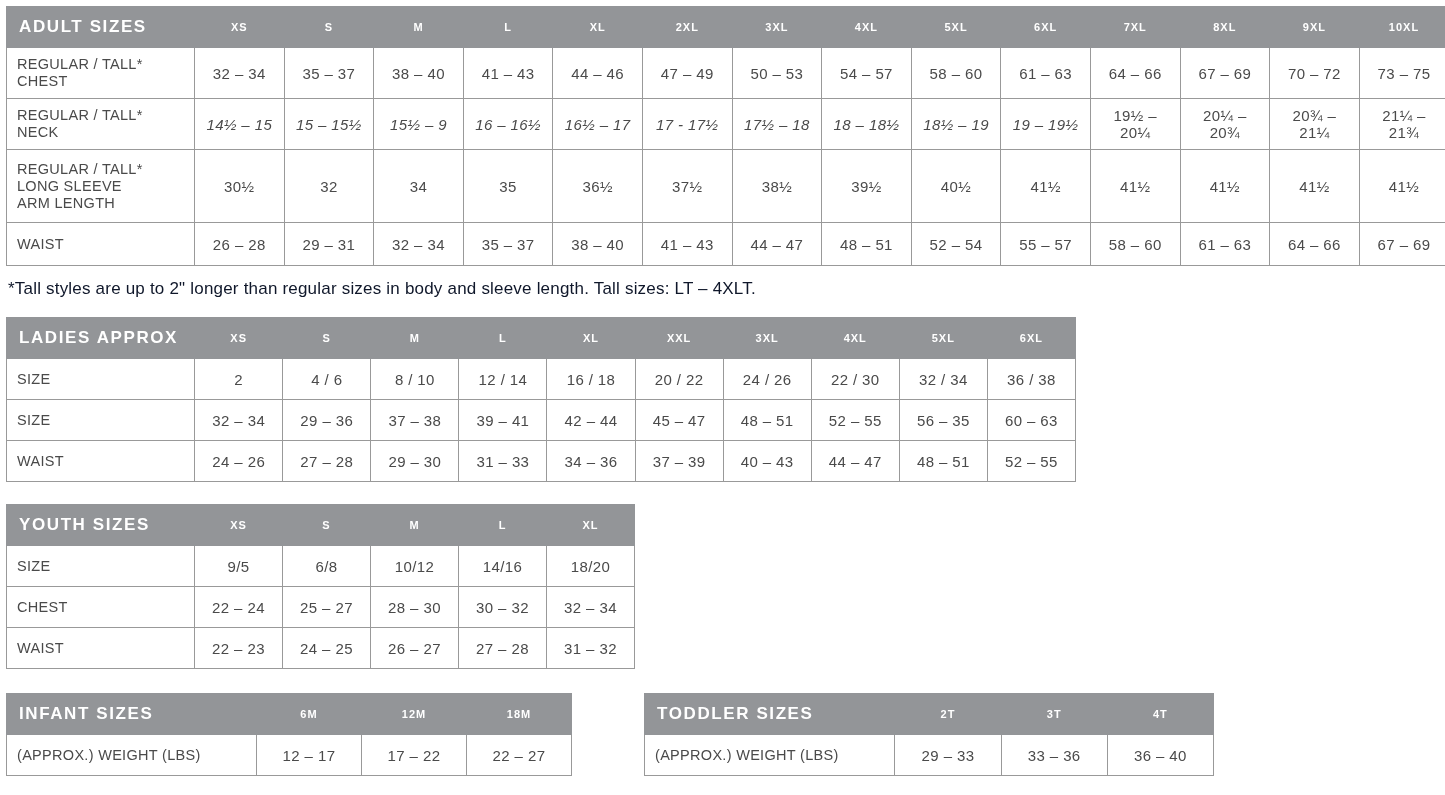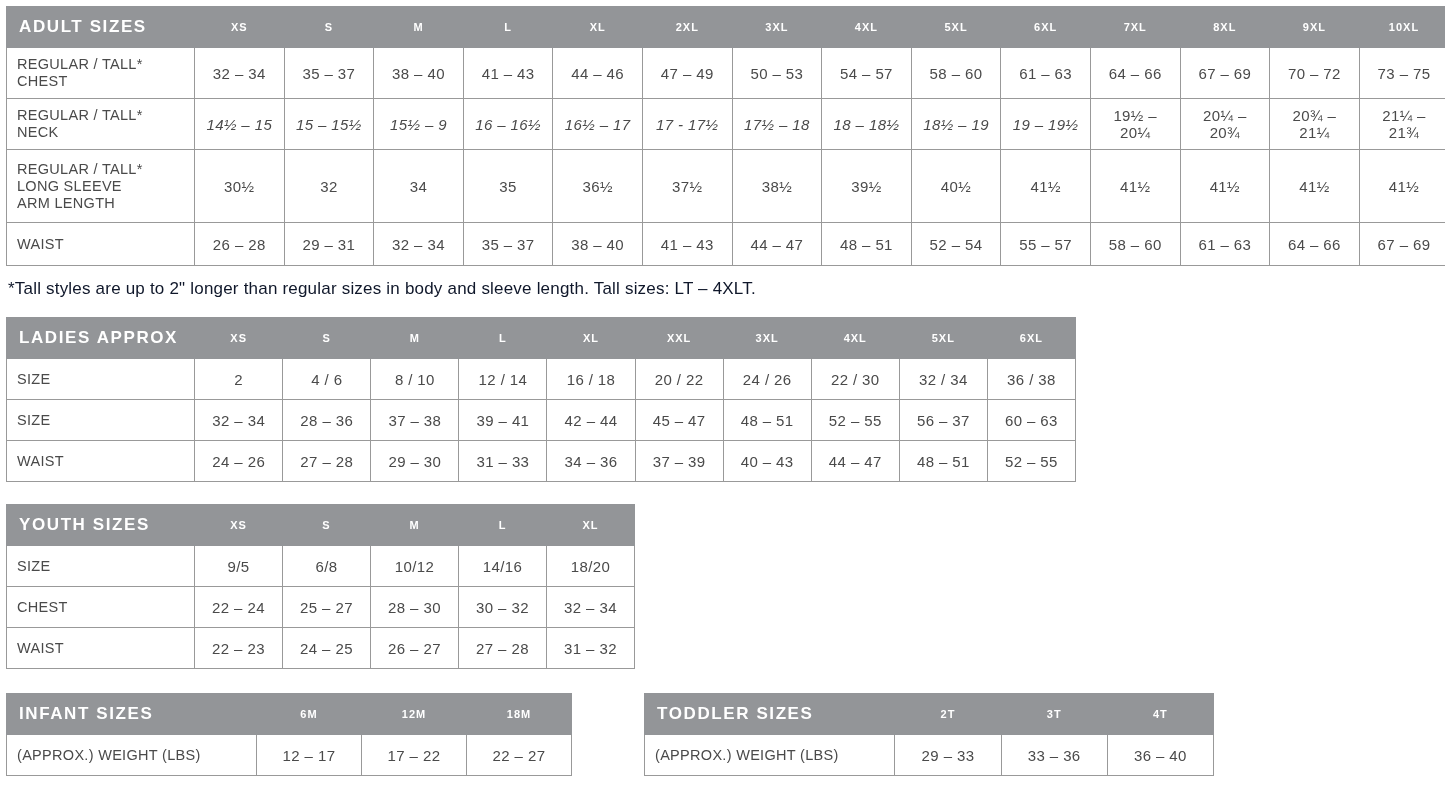--- a/index.html
+++ b/index.html
@@ -277,28 +277,28 @@
         <td>16 / 18</td>
         <td>20 / 22</td>
         <td>24 / 26</td>
         <td>22 / 30</td>
         <td>32 / 34</td>
         <td>36 / 38</td>
       </tr>
       <tr>
         <td class="row-label">SIZE</td>
         <td>32 – 34</td>
-        <td>28 – 36</td>
+        <td>29 – 36</td>
         <td>37 – 38</td>
         <td>39 – 41</td>
         <td>42 – 44</td>
         <td>45 – 47</td>
         <td>48 – 51</td>
         <td>52 – 55</td>
-        <td>56 – 37</td>
+        <td>56 – 35</td>
         <td>60 – 63</td>
       </tr>
       <tr>
         <td class="row-label">WAIST</td>
         <td>24 – 26</td>
         <td>27 – 28</td>
         <td>29 – 30</td>
         <td>31 – 33</td>
         <td>34 – 36</td>
         <td>37 – 39</td>

